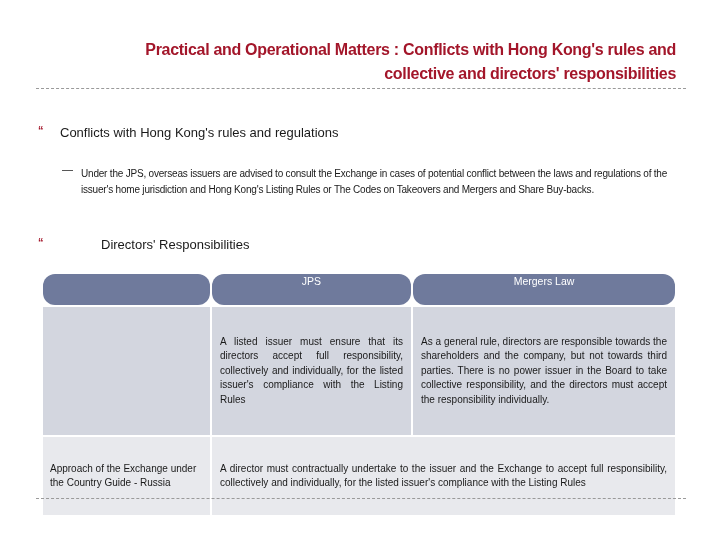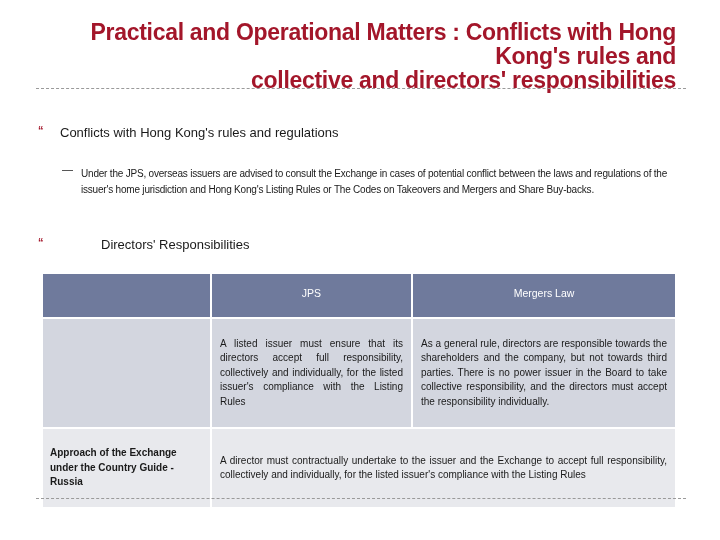--- a/index.html
+++ b/index.html
@@ -1,22 +1,22 @@
 <!DOCTYPE html>
 <html><head>
 <meta charset="utf-8">
 <style>
   html, body { margin: 0; padding: 0; }
   body {
     width: 720px; height: 540px; background: #ffffff; position: relative; overflow: hidden;
     font-family: "Liberation Sans", sans-serif; color: #1a1a1a;
   }
   .title {
-    position: absolute; right: 44px; top: 20px; width: 640px;
-    text-align: right; color: #a3162a; font-size: 23px; line-height: 24px; font-weight: bold;
+    position: absolute; right: 44px; top: 38px; width: 640px;
+    text-align: right; color: #a3162a; font-size: 16px; line-height: 24px; font-weight: bold;
     letter-spacing: -0.3px;
   }
   .dash {
     position: absolute; left: 36px; width: 650px; height: 0;
     border-top: 1px dashed #9a9a9a;
   }
   .bullet {
     position: absolute; left: 38px; color: #a3162a; font-size: 11px; font-weight: bold;
   }
   .b-text { position: absolute; left: 60px; font-size: 13px; }
@@ -25,26 +25,26 @@
     position: absolute; left: 81px; top: 166px; width: 590px; font-size: 10px; line-height: 16px;
     letter-spacing: -0.2px;
   }
   table.grid {
     position: absolute; left: 43px; top: 274px; width: 636px;
     border-collapse: separate; border-spacing: 2px; margin-left: -2px; margin-top: -2px;
     font-size: 10px; line-height: 14.5px;
   }
   table.grid th {
     background: #6f7a9c; color: #ffffff; font-weight: normal; height: 30px;
-    vertical-align: top; padding-top: 12px; text-align: center; font-size: 10.5px;
+    vertical-align: top; padding-top: 0; text-align: center; font-size: 10.5px; border-radius: 12px;
   }
   table.grid td { vertical-align: middle; }
-  td.row1 { background: #d3d6df; height: 108px; padding: 0 8px; text-align: justify; }
+  td.row1 { background: #d3d6df; height: 108px; padding: 10px 8px; text-align: justify; }
   td.row2 { background: #e8e9ed; height: 78px; padding: 0 8px; text-align: justify; }
-  td.rowlabel { font-weight: bold; text-align: left; padding-left: 7px; }
+  td.rowlabel { font-weight: normal; text-align: left; padding-left: 7px; }
 </style>
 </head>
 <body>
 
 <div class="title">
   <div>Practical and Operational Matters : Conflicts with Hong Kong's rules and</div>
   <div>collective and directors' responsibilities</div>
 </div>
 
 <div class="dash" style="top:88px;"></div>

